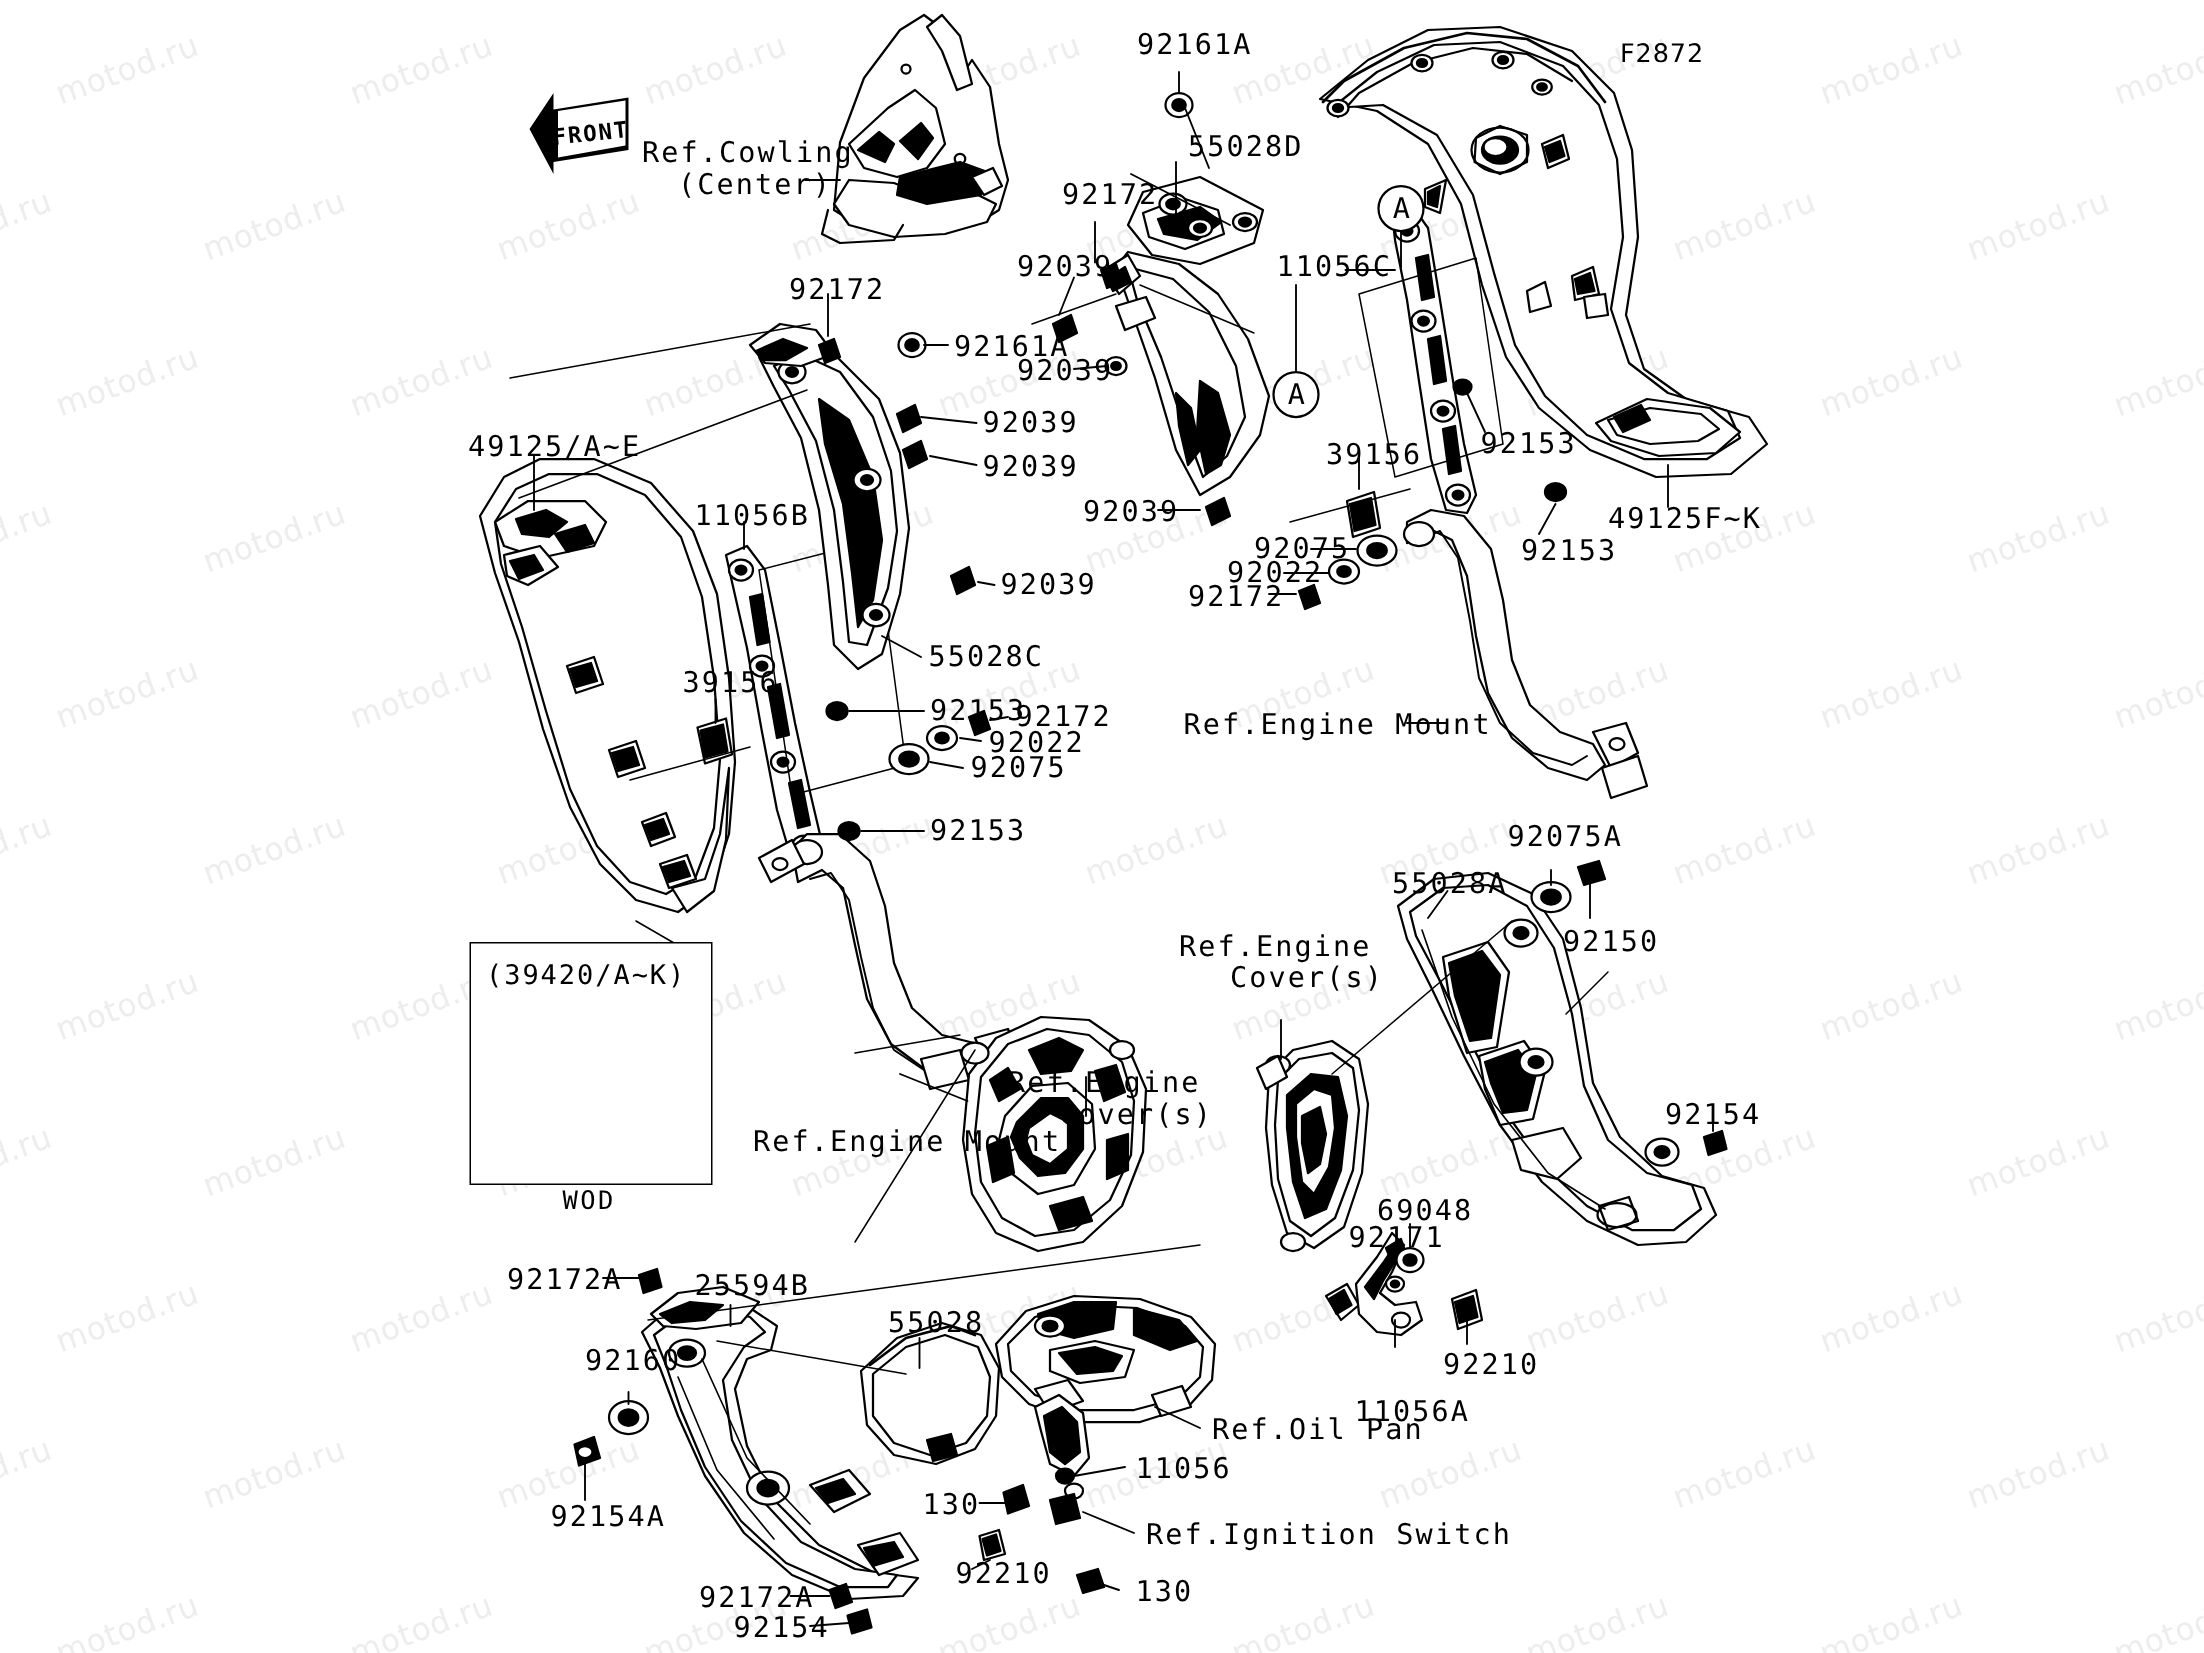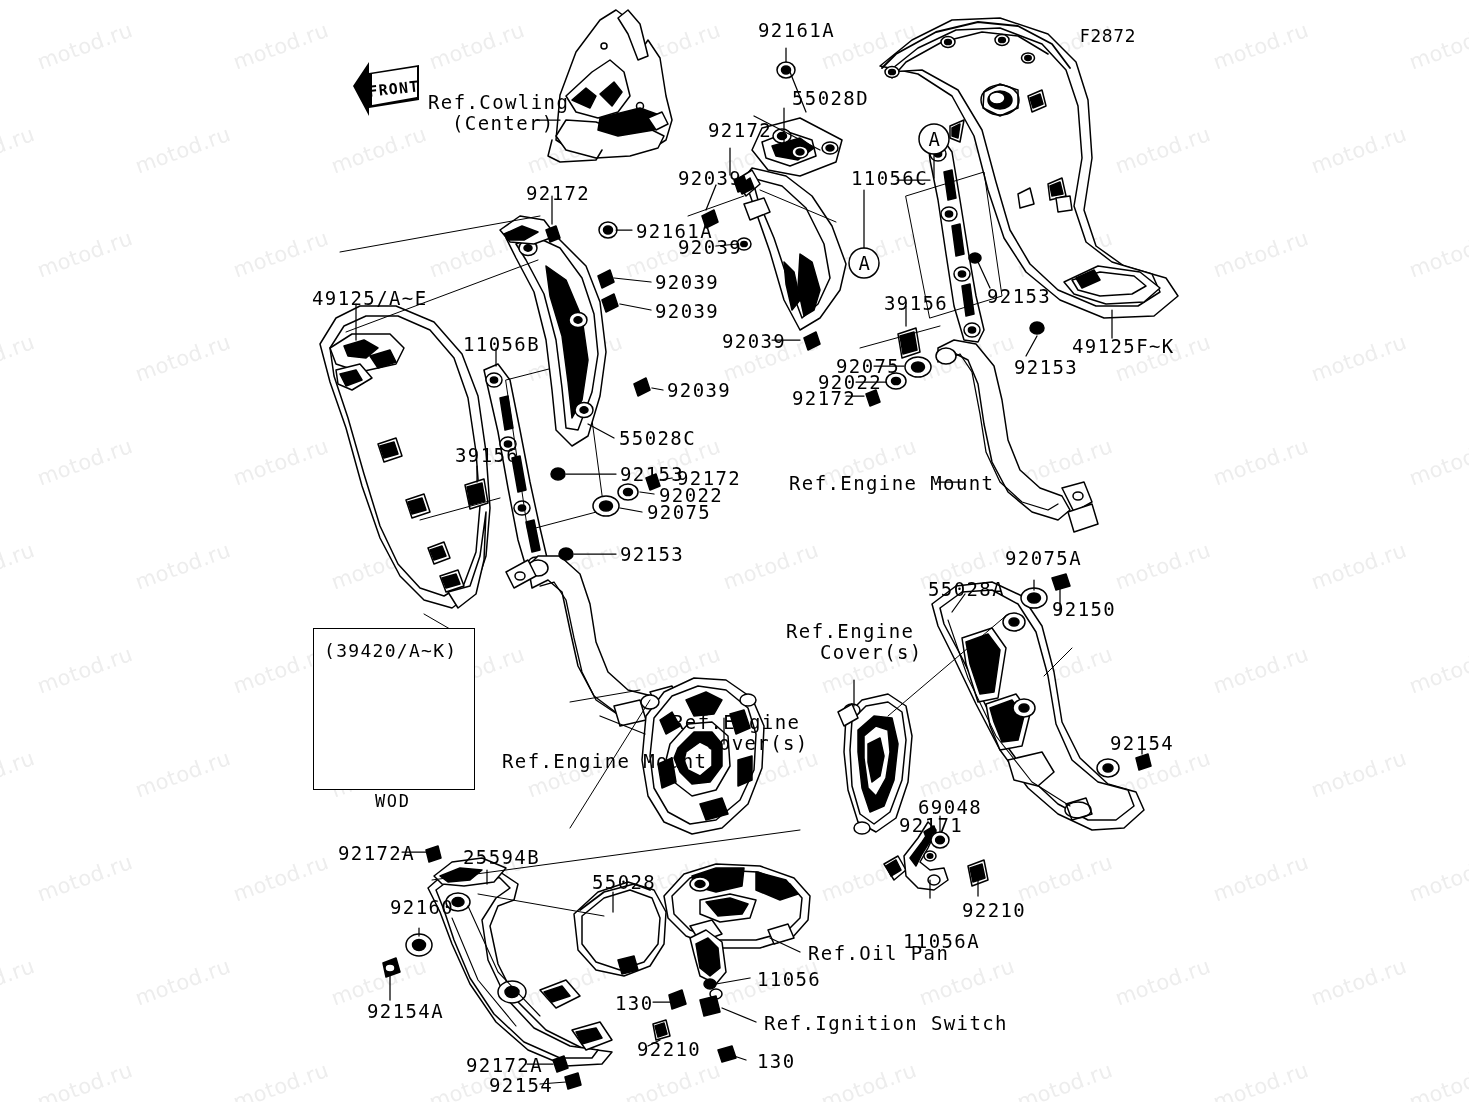--- a/index.html
+++ b/index.html
@@ -724,21 +724,21 @@
   <div class="lbl" style="left:502px;top:750px;">Ref.Engine Mount</div>
 
   <div class="lbl" style="left:786px;top:620px;">Ref.Engine</div>
   <div class="lbl" style="left:820px;top:641px;">Cover(s)</div>
 
   <div class="lbl" style="left:672px;top:711px;">Ref.Engine</div>
   <div class="lbl" style="left:706px;top:732px;">Cover(s)</div>
 
   <div class="lbl" style="left:928px;top:578px;text-align:center;">55028A</div>
   <div class="lbl" style="left:1005px;top:547px;">92075A</div>
-  <div class="lbl" style="left:1042px;top:598px;padding-left:10px;">92150</div>
+  <div class="lbl" style="left:1042px;top:617px;">92150</div>
   <div class="lbl" style="left:1110px;top:732px;">92154</div>
   <div class="lbl" style="left:918px;top:796px;">69048</div>
   <div class="lbl" style="left:864px;top:814px;margin-left:35px;">92171</div>
   <div class="lbl" style="left:903px;top:930px;">11056A</div>
   <div class="lbl" style="left:962px;top:899px;">92210</div>
 
   <div class="lbl" style="left:338px;top:842px;">92172A</div>
   <div class="lbl" style="left:463px;top:846px;">25594B</div>
   <div class="lbl" style="left:390px;top:896px;">92160</div>
   <div class="lbl" style="left:367px;top:1000px;">92154A</div>

